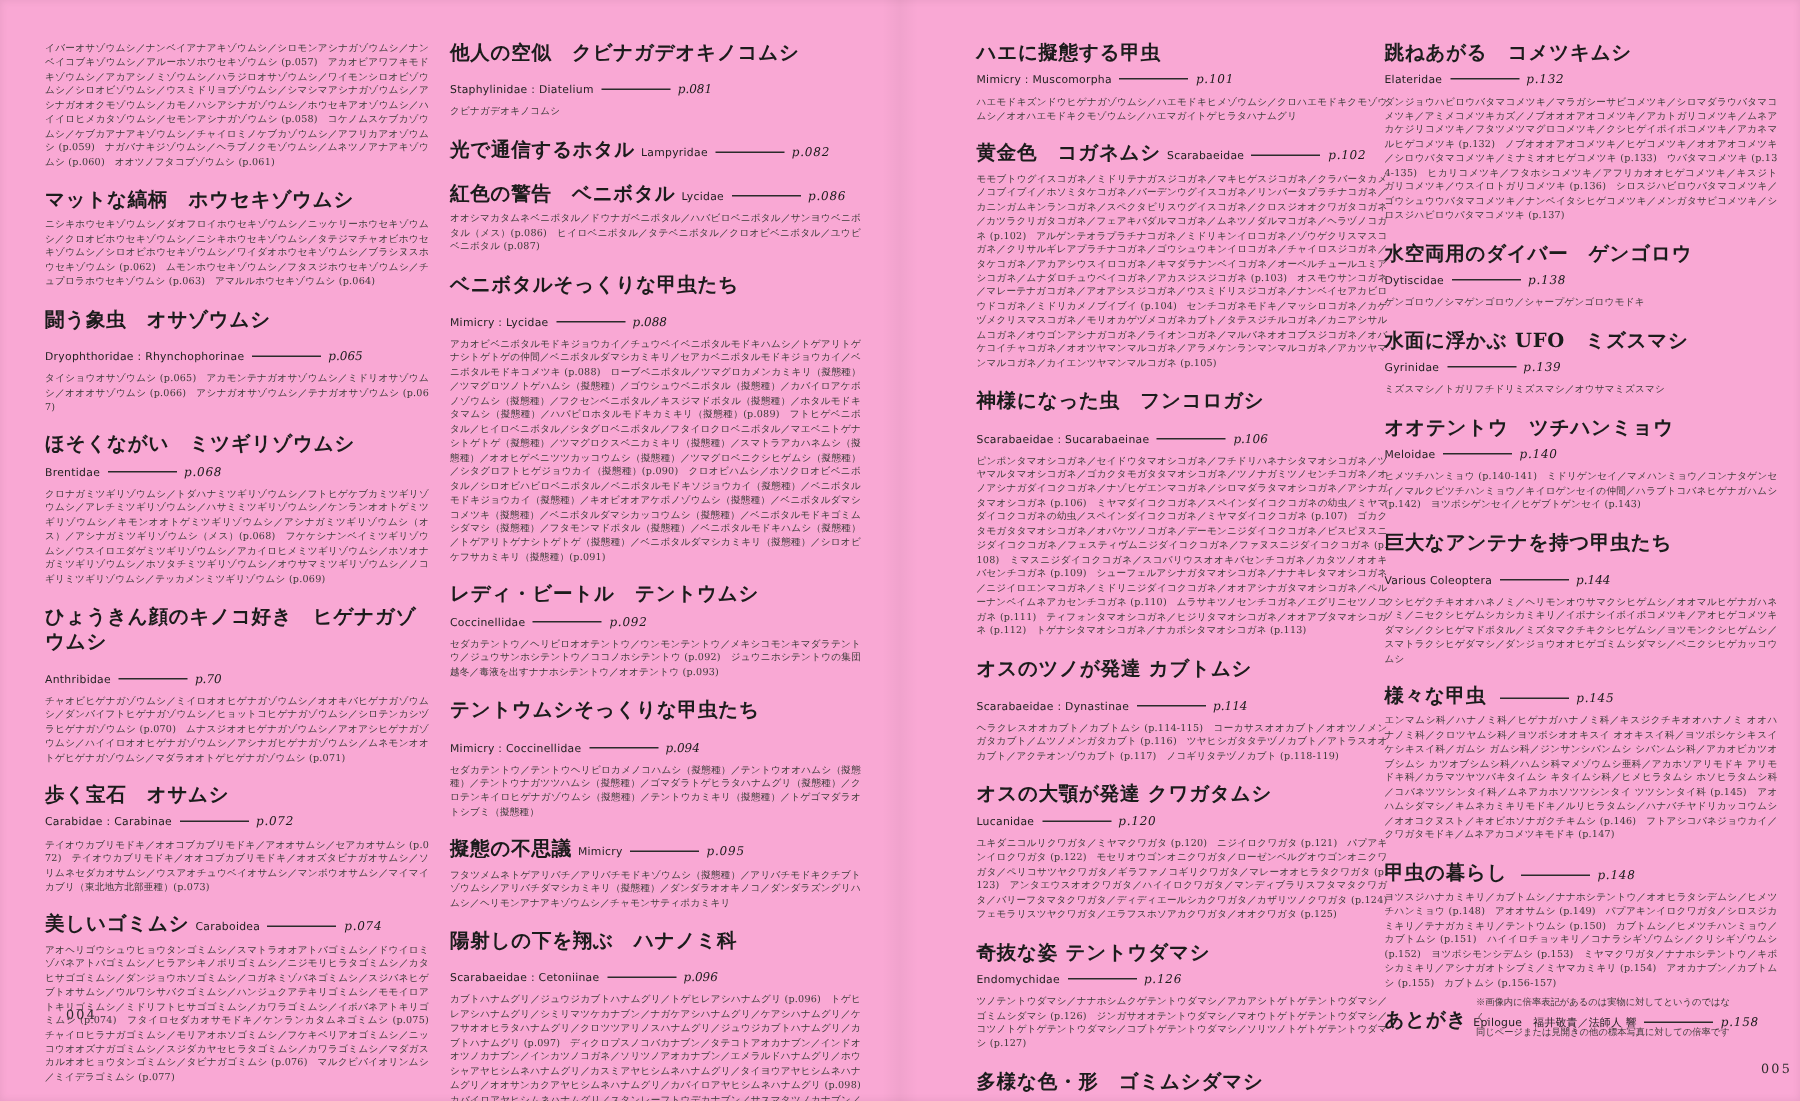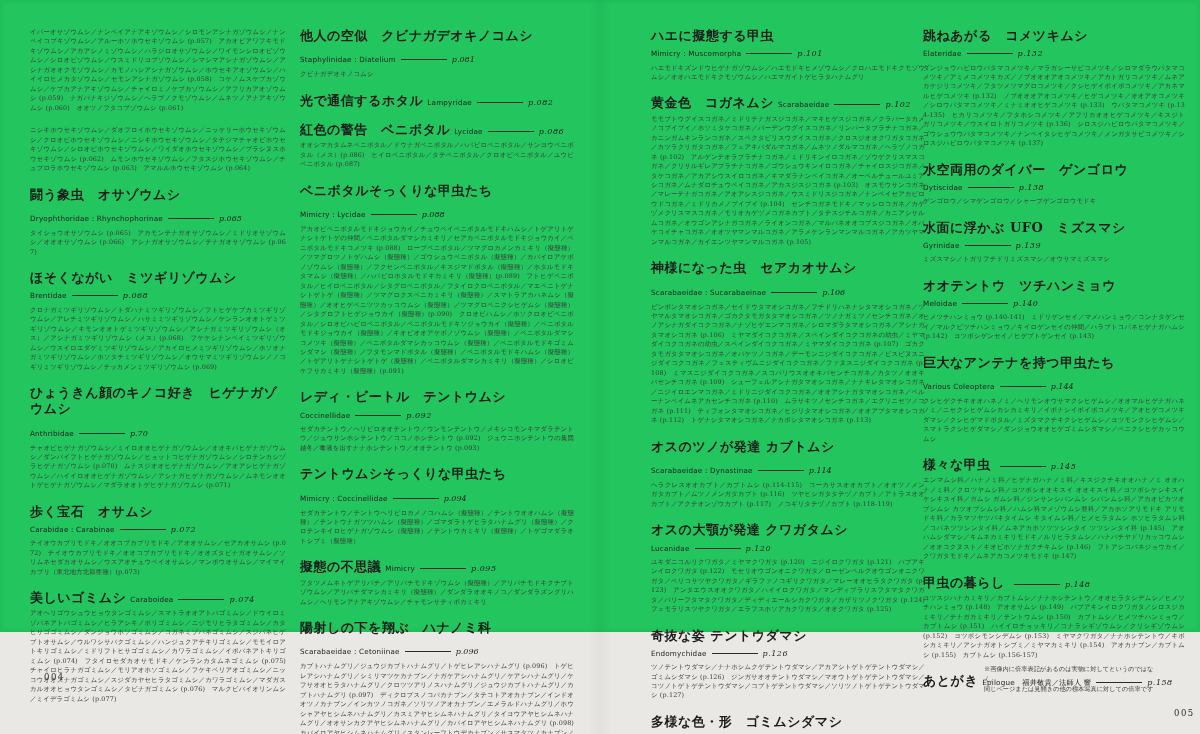--- a/index.html
+++ b/index.html
@@ -2,22 +2,22 @@
 <html lang="ja"><head>
 <meta charset="utf-8">
 <style>
   html,body{margin:0;padding:0;}
   body{
     width:1200px;height:734px;overflow:hidden;
     background:#e9e8e5;
     font-family:"DejaVu Serif","Liberation Serif",serif;
   }
   #spread{
-    position:relative;width:1200px;height:632px;
-    background:#22c55e;
+    position:relative;width:1200px;height:734px;
+    background:#f9a8d4;
     box-shadow:inset 0 0 6px rgba(0,0,0,.08);
     text-decoration:underline;
   }
   #fold{
     position:absolute;left:588px;top:0;width:24px;height:734px;
     background:linear-gradient(to right,rgba(0,0,0,0) 0%,rgba(0,0,0,.035) 50%,rgba(0,0,0,0) 100%);
     pointer-events:none;
   }
   .col{position:absolute;top:28px;}
   #col1{left:30px;width:256px;}
@@ -60,20 +60,21 @@
 </head>
 <body>
 
 <div id="spread">
   <div id="fold"></div>
   <div id="col1" class="col">
       <section>
         <p class="species">イバーオサゾウムシ／ナンベイアナアキゾウムシ／シロモンアシナガゾウムシ／ナンベイコブキゾウムシ／アルーホソホウセキゾウムシ (p.057)　アカオビアワフキモドキゾウムシ／アカアシノミゾウムシ／ハラジロオサゾウムシ／ワイモンシロオビゾウムシ／シロオビゾウムシ／ウスミドリヨブゾウムシ／シマシマアシナガゾウムシ／アシナガオオクモゾウムシ／カモノハシアシナガゾウムシ／ホウセキアオゾウムシ／ハイイロヒメカタゾウムシ／セモンアシナガゾウムシ (p.058)　コケノムスケブカゾウムシ／ケブカアナアキゾウムシ／チャイロミノケブカゾウムシ／アフリカアオゾウムシ (p.059)　ナガバナキジゾウムシ／ヘラブノクモゾウムシ／ムネツノアナアキゾウムシ (p.060)　オオツノフタコブゾウムシ (p.061)</p>
       </section>
       <section>
+        <h2><span class="ja">マットな縞柄　ホウセキゾウムシ</span></h2>
         <p class="species">ニシキホウセキゾウムシ／ダオフロイホウセキゾウムシ／ニッケリーホウセキゾウムシ／クロオビホウセキゾウムシ／ニシキホウセキゾウムシ／タテジマチャオビホウセキゾウムシ／シロオビホウセキゾウムシ／ワイダオホウセキゾウムシ／ブラシヌスホウセキゾウムシ (p.062)　ムモンホウセキゾウムシ／フタスジホウセキゾウムシ／チュプロラホウセキゾウムシ (p.063)　アマルルホウセキゾウムシ (p.064)</p>
       </section>
       <section>
         <h2><span class="ja">闘う象虫　オサゾウムシ</span></h2>
         <div class="metaline"><span class="meta"><span class="latin">Dryophthoridae : Rhynchophorinae</span><span class="rule"></span><span class="pref">p.065</span></span></div>
         <p class="species">タイショウオサゾウムシ (p.065)　アカモンテナガオサゾウムシ／ミドリオサゾウムシ／オオオサゾウムシ (p.066)　アシナガオサゾウムシ／テナガオサゾウムシ (p.067)</p>
       </section>
       <section>
         <h2><span class="ja">ほそくながい　ミツギリゾウムシ</span><span class="meta"><span class="latin">Brentidae</span><span class="rule"></span><span class="pref">p.068</span></span></h2>
         <p class="species">クロナガミツギリゾウムシ／トダハナミツギリゾウムシ／フトヒゲケブカミツギリゾウムシ／アレチミツギリゾウムシ／ハサミミツギリゾウムシ／ケンランオオトゲミツギリゾウムシ／キモンオオトゲミツギリゾウムシ／アシナガミツギリゾウムシ（オス）／アシナガミツギリゾウムシ（メス）(p.068)　フケケシナンベイミツギリゾウムシ／ウスイロエダゲミツギリゾウムシ／アカイロヒメミツギリゾウムシ／ホソオナガミツギリゾウムシ／ホソタチミツギリゾウムシ／オウサマミツギリゾウムシ／ノコギリミツギリゾウムシ／テッカメンミツギリゾウムシ (p.069)</p>
@@ -132,21 +133,21 @@
   <div id="col3" class="col">
       <section>
         <h2><span class="ja">ハエに擬態する甲虫</span><span class="meta"><span class="latin">Mimicry : Muscomorpha</span><span class="rule"></span><span class="pref">p.101</span></span></h2>
         <p class="species">ハエモドキズンドウヒゲナガゾウムシ／ハエモドキヒメゾウムシ／クロハエモドキクモゾウムシ／オオハエモドキクモゾウムシ／ハエマガイトゲヒラタハナムグリ</p>
       </section>
       <section>
         <h2><span class="ja">黄金色　コガネムシ</span><span class="meta"><span class="latin">Scarabaeidae</span><span class="rule"></span><span class="pref">p.102</span></span></h2>
         <p class="species">モモブトウグイスコガネ／ミドリテナガスジコガネ／マキヒゲスジコガネ／クラバータカメノコブイブイ／ホソミタケコガネ／バーデンウグイスコガネ／リンバータプラチナコガネ／カニンガムキンランコガネ／スペクタビリスウグイスコガネ／クロスジオオクワガタコガネ／カツラクリガタコガネ／フェアキバダルマコガネ／ムネツノダルマコガネ／ヘラヅノコガネ (p.102)　アルゲンテオラプラチナコガネ／ミドリキンイロコガネ／ゾウゲクリスマスコガネ／クリサルギレアプラチナコガネ／ゴウシュウキンイロコガネ／チャイロスジコガネ／タケコガネ／アカアシウスイロコガネ／キマダラナンベイコガネ／オーベルチュールユミアシコガネ／ムナダロチュウベイコガネ／アカスジスジコガネ (p.103)　オスモウサンコガネ／マレーテナガコガネ／アオアシスジコガネ／ウスミドリスジコガネ／ナンベイセアカビロウドコガネ／ミドリカメノブイブイ (p.104)　センチコガネモドキ／マッシロコガネ／カゲヅメクリスマスコガネ／モリオカゲヅメコガネカブト／タテスジチルコガネ／カニアシサルムコガネ／オウゴンアシナガコガネ／ライオンコガネ／マルバネオオコブスジコガネ／オバケコイチャコガネ／オオツヤマンマルコガネ／アラメケンランマンマルコガネ／アカツヤマンマルコガネ／カイエンツヤマンマルコガネ (p.105)</p>
       </section>
       <section>
-        <h2><span class="ja">神様になった虫　セアカオサムシ</span></h2>
+        <h2><span class="ja">神様になった虫　フンコロガシ</span></h2>
         <div class="metaline"><span class="meta"><span class="latin">Scarabaeidae : Sucarabaeinae</span><span class="rule"></span><span class="pref">p.106</span></span></div>
         <p class="species">ピンポンタマオシコガネ／セイドウタマオシコガネ／フチドリハネナシタマオシコガネ／ツヤマルタマオシコガネ／ゴカクタモガタタマオシコガネ／ツノナガミツノセンチコガネ／オノアシナガダイコクコガネ／ナゾヒゲエンマコガネ／シロマダラタマオシコガネ／アシナガタマオシコガネ (p.106)　ミヤマダイコクコガネ／スペインダイコクコガネの幼虫／ミヤマダイコクコガネの幼虫／スペインダイコクコガネ／ミヤマダイコクコガネ (p.107)　ゴカクタモガタタマオシコガネ／オバケツノコガネ／デーモンニジダイコクコガネ／ビスピヌスニジダイコクコガネ／フェスティヴムニジダイコクコガネ／ファヌスニジダイコクコガネ (p.108)　ミマスニジダイコクコガネ／スコバリウスオオキバセンチコガネ／カタツノオオキバセンチコガネ (p.109)　シューフェルアシナガタマオシコガネ／ナナキレタマオシコガネ／ニジイロエンマコガネ／ミドリニジダイコクコガネ／オオアシナガタマオシコガネ／ペルーナンベイムネアカセンチコガネ (p.110)　ムラサキツノセンチコガネ／エグリニセツノコガネ (p.111)　ティフォンタマオシコガネ／ヒジリタマオシコガネ／オオアブタマオシコガネ (p.112)　トゲナシタマオシコガネ／ナカボシタマオシコガネ (p.113)</p>
       </section>
       <section>
         <h2><span class="ja">オスのツノが発達 カブトムシ</span></h2>
         <div class="metaline"><span class="meta"><span class="latin">Scarabaeidae : Dynastinae</span><span class="rule"></span><span class="pref">p.114</span></span></div>
         <p class="species">ヘラクレスオオカブト／カブトムシ (p.114-115)　コーカサスオオカブト／オオツノメンガタカブト／ムツノメンガタカブト (p.116)　ツヤヒシガタタテヅノカブト／アトラスオオカブト／アクテオンゾウカブト (p.117)　ノコギリタテヅノカブト (p.118-119)</p>
       </section>
       <section>
         <h2><span class="ja">オスの大顎が発達 クワガタムシ</span><span class="meta"><span class="latin">Lucanidae</span><span class="rule"></span><span class="pref">p.120</span></span></h2>

